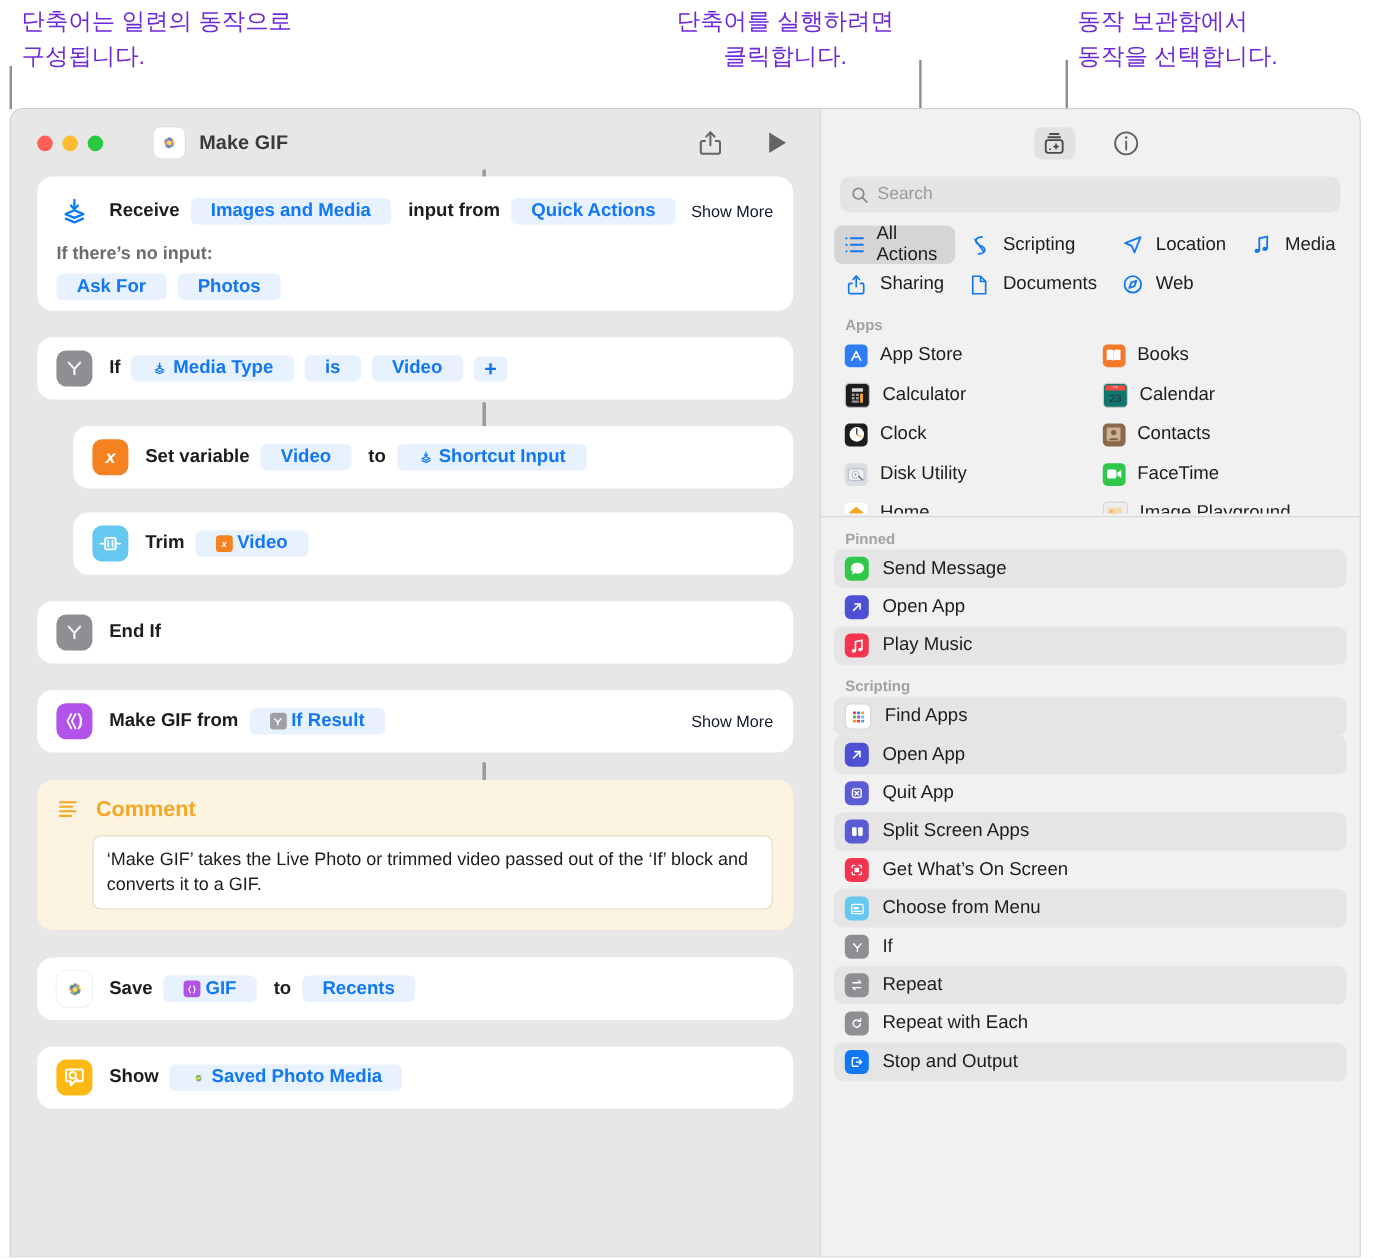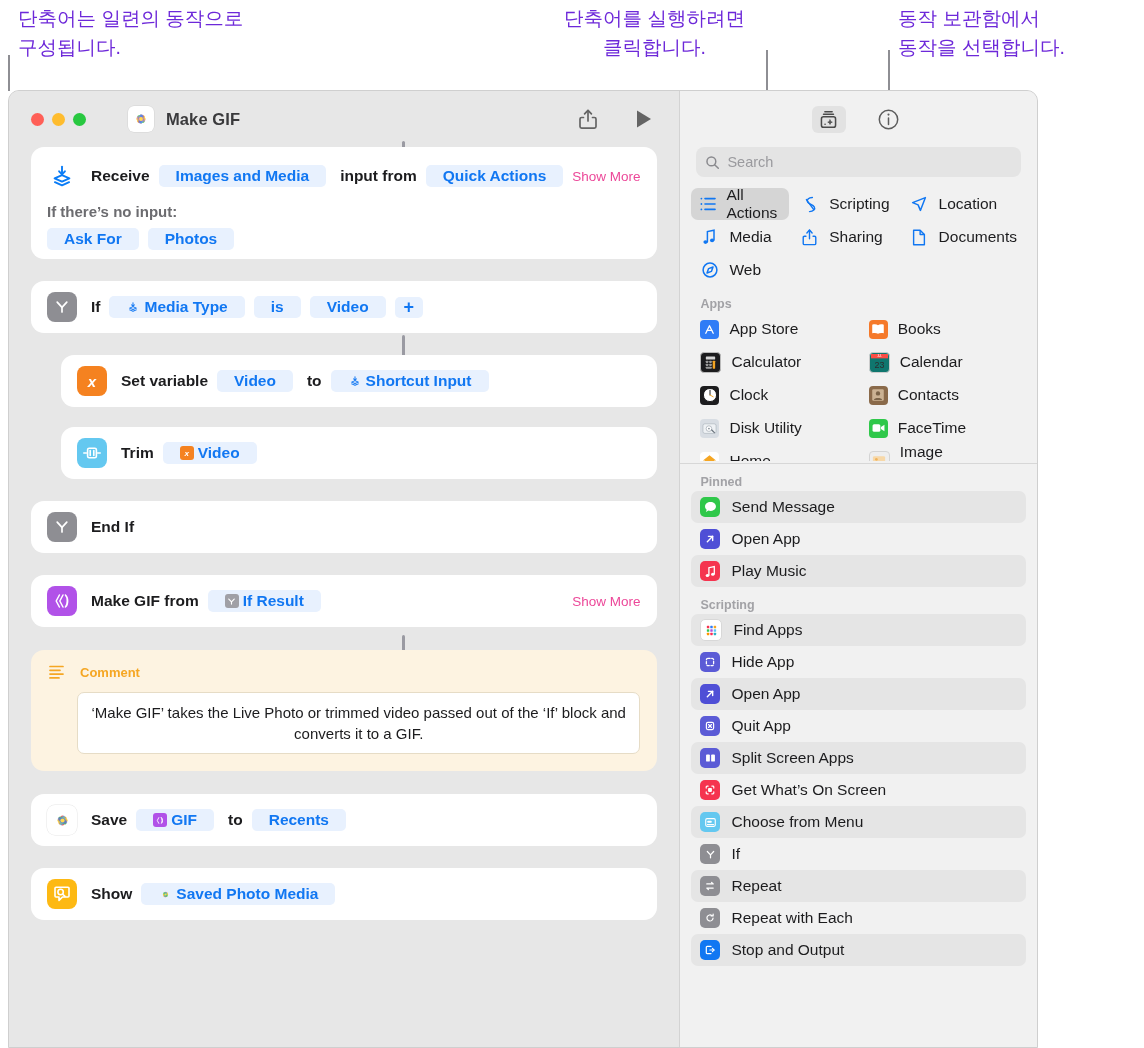--- a/index.html
+++ b/index.html
@@ -23,21 +23,21 @@
     position: absolute;
     background: #8e8e93;
   }
   .callout-v { width: 2px; }
   .callout-h { height: 2px; }
 
   
   .window {
     position: absolute;
     left: 8px; top: 90px;
-    width: 1030px; height: 958px;
+    width: 1126px; height: 958px;
     background: #ececec;
     border: 1px solid #cfcfcf;
     border-radius: 11px 11px 0 0;
     box-sizing: border-box;
     overflow: hidden;
     display: flex;
   }
   .left-pane {
     width: 786px;
     background: #e7e7e7;
@@ -97,21 +97,21 @@
     justify-content: center; gap: 26px;
   }
   .rp-btn {
     width: 34px; height: 27px; border-radius: 6px;
     display: flex; align-items: center; justify-content: center;
     color: #5d5d5d;
   }
   .rp-btn.active { background: #e2e2e2; }
 
   
-  .actions { position: relative; padding: 0 22px; text-align: center; }
+  .actions { position: relative; padding: 0 22px; }
   .connector {
     position: absolute;
     width: 3px; background: #9a9aa2;
     left: 393px; border-radius: 2px;
     z-index: 0;
   }
   .card {
     position: relative;
     background: #ffffff;
     border-radius: 13px;
@@ -162,58 +162,58 @@
     display: inline-flex; align-items: center; justify-content: center;
     font-size: 9px; color: #fff; flex: 0 0 auto;
   }
   .tok-badge.grey { background: #a0a0a6; }
   .tok-badge.orange { background: #f58220; }
   .tok-badge.purple { background: #b152e8; }
   .tok-badge.photos { background: transparent; }
 
   .showmore {
     position: absolute; right: 17px;
-    font-size: 13.5px; color: #ec4899;
+    font-size: 13.5px; color: #0f172a;
     font-weight: 400;
   }
   .subtext {
     font-size: 15px; font-weight: 700; color: #6c6c70;
   }
 
   
   .comment-card {
     background: #fdf3e1;
     border-radius: 13px;
     padding: 14px 17px 17px 17px;
     box-sizing: border-box;
     position: relative; z-index: 1;
   }
   .comment-head { display: flex; align-items: center; gap: 12px; }
-  .comment-title { font-size: 13px; font-weight: 700; color: #f5a623; }
+  .comment-title { font-size: 18px; font-weight: 700; color: #f5a623; }
   .comment-body {
     margin-top: 11px; margin-left: 29px;
     background: #ffffff;
     border: 1px solid #e6dcc6;
     border-radius: 7px;
     padding: 9px 11px;
     font-size: 15px; color: #1c1c1e; line-height: 21px;
   }
 
   
   .search-wrap { padding: 0 16px; }
   .search {
     height: 30px; border-radius: 8px; background: #e4e4e4;
     display: flex; align-items: center; padding: 0 9px; gap: 7px;
     box-sizing: border-box;
   }
   .search-ph { font-size: 14.5px; color: #9a9a9e; }
 
   .cat-grid {
     margin-top: 11px; padding: 0 11px;
-    display: grid; grid-template-columns: 1fr 1fr 1fr;
+    display: grid; grid-template-columns: 1fr 1fr 1fr 1fr;
     column-gap: 2px; row-gap: 1px;
   }
   .cat {
     display: flex; align-items: center; gap: 10px;
     height: 32px; border-radius: 7px; padding: 0 9px;
     font-size: 15.5px; color: #1c1c1e;
     box-sizing: border-box;
   }
   .cat.sel { background: #d5d5d5; }
   .cat-ic { width: 19px; display:flex; align-items:center; justify-content:center; color:#1177f2; }
@@ -783,28 +783,20 @@
                 <rect x="9.4" y="5.7" width="2.6" height="2.6" rx=".6" fill="#5ac8fa"></rect>
                 <rect x="2" y="9.4" width="2.6" height="2.6" rx=".6" fill="#ff9500"></rect>
                 <rect x="5.7" y="9.4" width="2.6" height="2.6" rx=".6" fill="#ff2d55"></rect>
                 <rect x="9.4" y="9.4" width="2.6" height="2.6" rx=".6" fill="#30b0c7"></rect>
               </g>
             </svg>
           </span>
           <span>Find Apps</span>
         </div>
 
-        <div class="row">
-          <span class="row-ic" style="background:#5b5bd6;">
-            <svg width="12" height="12" viewBox="0 0 13 13" fill="none" stroke="#fff" stroke-width="1.4" stroke-linecap="round">
-              <rect x="2.6" y="2.6" width="7.8" height="7.8" rx="1.6" stroke-dasharray="2.4 1.8"></rect>
-            </svg>
-          </span>
-          <span>Hide App</span>
-        </div>
 
         <div class="row alt">
           <span class="row-ic" style="background:#4f4fd6;">
             <svg width="12" height="12" viewBox="0 0 13 13" fill="none" stroke="#fff" stroke-width="1.5" stroke-linecap="round" stroke-linejoin="round">
               <path d="M3.6 9.4 L9.4 3.6"></path>
                 <path d="M4.8 3.6 H9.4 V8.2"></path>
             </svg>
           </span>
           <span>Open App</span>
         </div>

